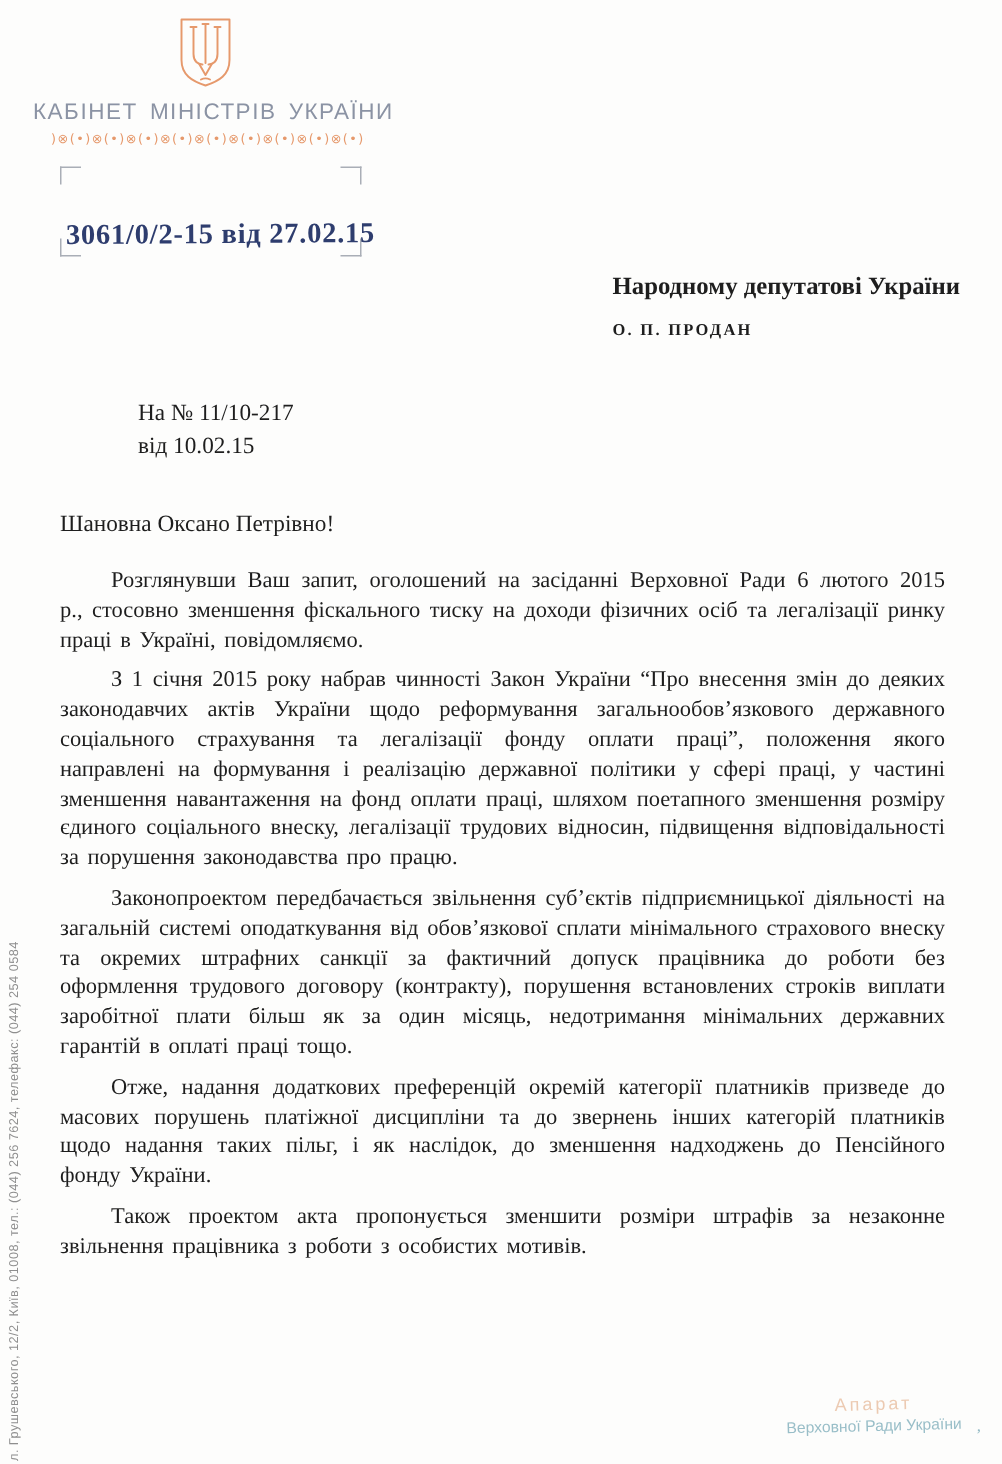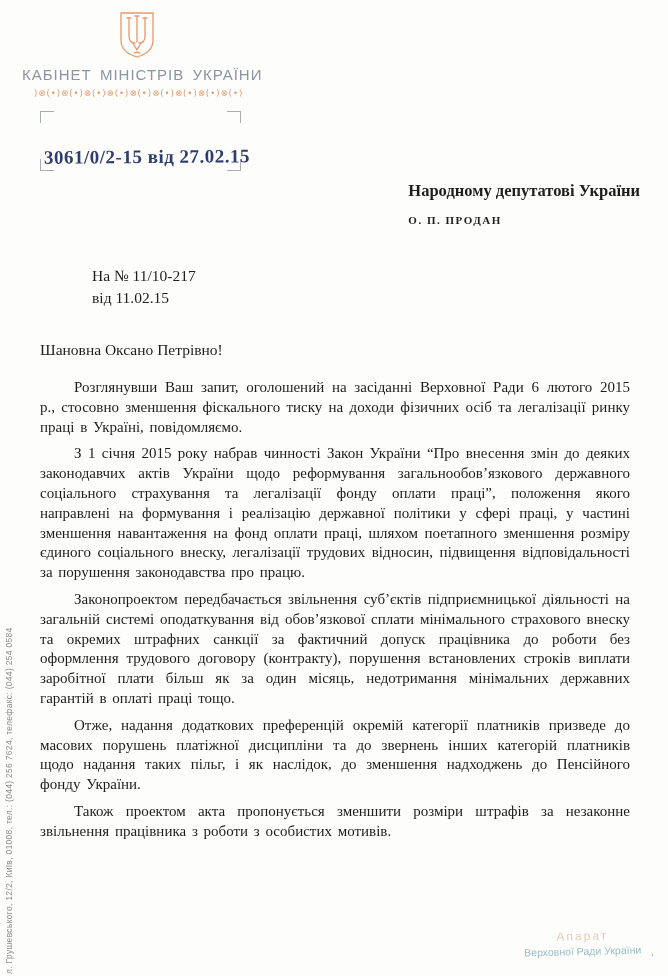--- a/index.html
+++ b/index.html
@@ -104,21 +104,21 @@
 
   <div class="ref-stamp">3061/0/2-15 від 27.02.15</div>
 
   <div class="addressee">
     <div class="addressee-line1">Народному депутатові України</div>
     <div class="addressee-line2">О. П. ПРОДАН</div>
   </div>
 
   <div class="reply-ref">
     <div>На № 11/10-217</div>
-    <div>від 11.02.15</div>
+    <div>від 10.02.15</div>
   </div>
 
   <div class="salutation">Шановна Оксано Петрівно!</div>
 
   <div class="body-text">
     <p>Розглянувши Ваш запит, оголошений на засіданні Верховної Ради 6 лютого 2015 р., стосовно зменшення фіскального тиску на доходи фізичних осіб та легалізації ринку праці в Україні, повідомляємо.</p>
     <p>З 1 січня 2015 року набрав чинності Закон України “Про внесення змін до деяких законодавчих актів України щодо реформування загальнообов’язкового державного соціального страхування та легалізації фонду оплати праці”, положення якого направлені на формування і реалізацію державної політики у сфері праці, у частині зменшення навантаження на фонд оплати праці, шляхом поетапного зменшення розміру єдиного соціального внеску, легалізації трудових відносин, підвищення відповідальності за порушення законодавства про працю.</p>
     <p>Законопроектом передбачається звільнення суб’єктів підприємницької діяльності на загальній системі оподаткування від обов’язкової сплати мінімального страхового внеску та окремих штрафних санкції за фактичний допуск працівника до роботи без оформлення трудового договору (контракту), порушення встановлених строків виплати заробітної плати більш як за один місяць, недотримання мінімальних державних гарантій в оплаті праці тощо.</p>
     <p>Отже, надання додаткових преференцій окремій категорії платників призведе до масових порушень платіжної дисципліни та до звернень інших категорій платників щодо надання таких пільг, і як наслідок, до зменшення надходжень до Пенсійного фонду України.</p>
     <p>Також проектом акта пропонується зменшити розміри штрафів за незаконне звільнення працівника з роботи з особистих мотивів.</p>

